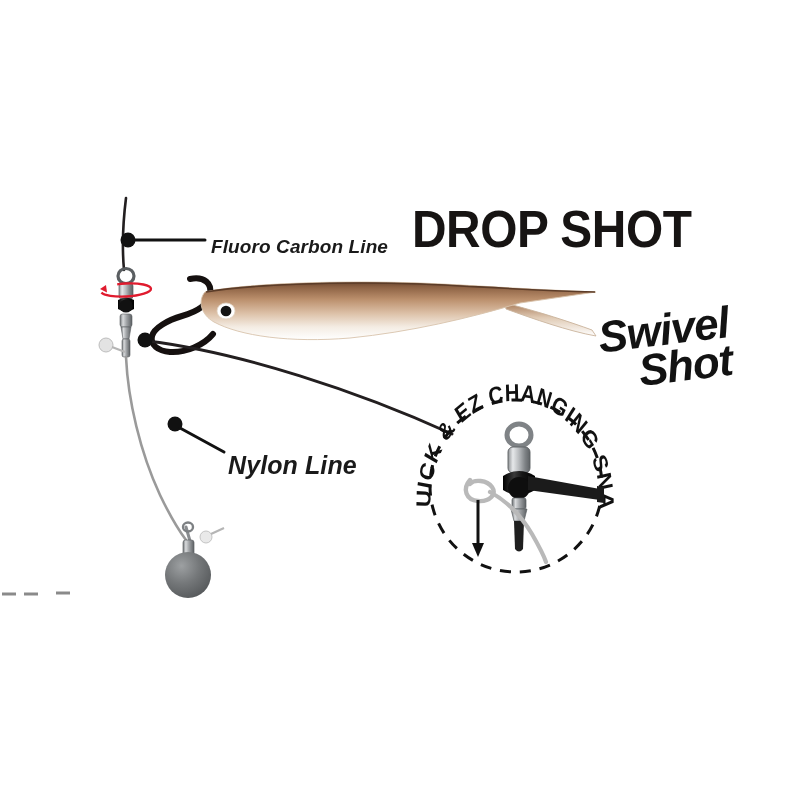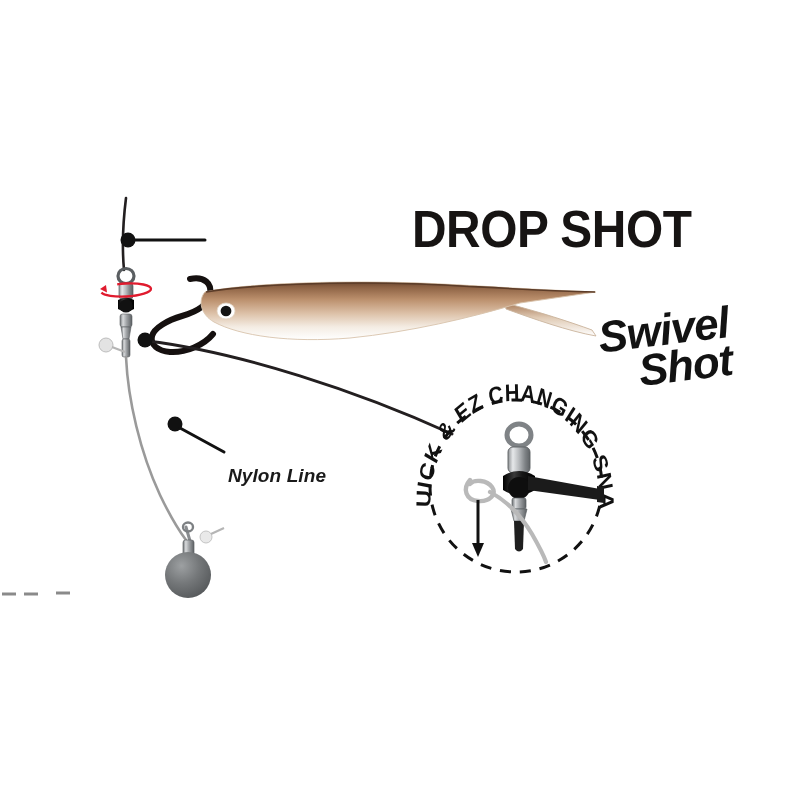--- a/index.html
+++ b/index.html
@@ -45,22 +45,22 @@
   #brand .l2{display:block;margin-left:36px;margin-top:-2px;}
 
   #lbl-fluoro{
     left:211px; top:236px;
     font-size:19px;
     font-style:italic;
     font-weight:600;
     letter-spacing:0.1px;
   }
   #lbl-nylon{
-    left:228px; top:465px;
-    font-size:19px;
+    left:228px; top:451px;
+    font-size:25px;
     font-style:italic;
     font-weight:600;
     letter-spacing:0.1px;
   }
   #lbl-turning{
     left:33px; top:269px;
     font-size:19px;
     font-weight:bold;
     line-height:1.18;
     text-align:left;
@@ -240,17 +240,18 @@
     </g>
   </svg>
 
   <div class="txt" id="headline">DROP SHOT</div>
 
   <div class="txt" id="brand">
     <span>Swivel</span>
     <span class="l2">Shot</span>
   </div>
 
+  <div class="txt" id="lbl-fluoro">Fluoro Carbon Line</div>
 
   <div class="txt" id="lbl-nylon">Nylon Line</div>
 
 
 </div>
 
 </body></html>

